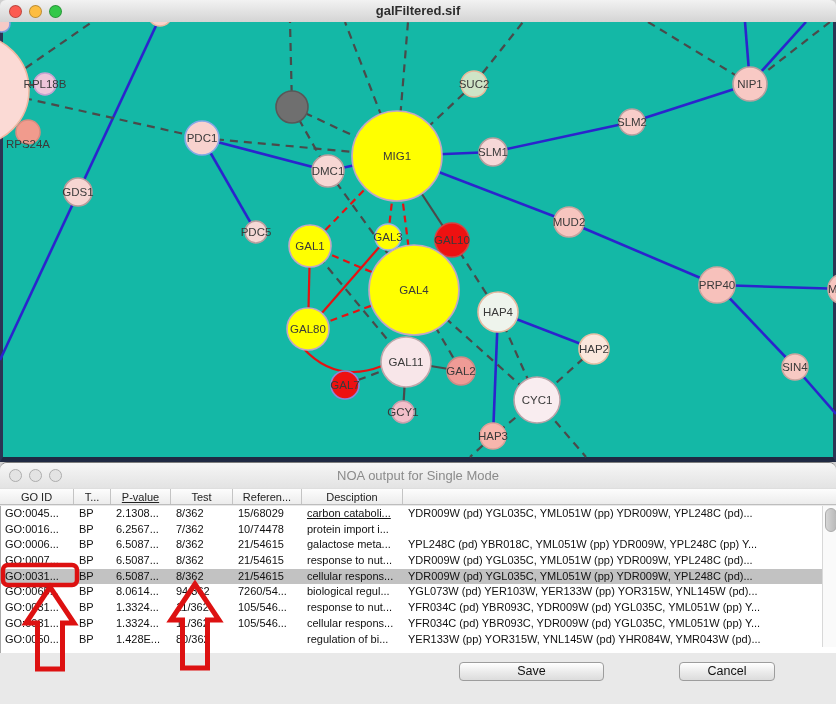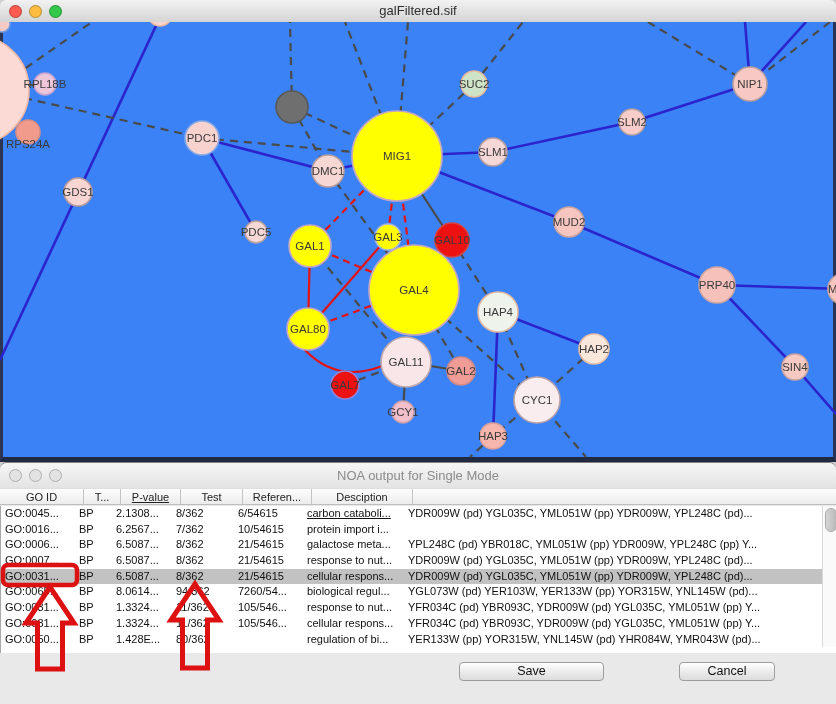--- a/index.html
+++ b/index.html
@@ -11,28 +11,28 @@
   
   .net-window{position:absolute;left:0;top:0;width:836px;height:462px;}
   .titlebar{
     position:absolute;left:0;top:0;right:0;height:22px;
     background:linear-gradient(#f2f2f2,#d4d4d4);
     border-bottom:1px solid #9a9a9a;
     border-radius:6px 6px 0 0;
   }
   .titlebar .title{
     position:absolute;left:0;right:0;top:3px;text-align:center;
-    font-size:13px;font-weight:normal;color:#2e2e2e;
+    font-size:13px;font-weight:bold;color:#2e2e2e;
   }
   .lights{position:absolute;left:9px;top:5px;display:flex;gap:7px;}
   .light{width:13px;height:13px;border-radius:50%;box-sizing:border-box;}
   .light.inactive{background:#e3e3e3;border:1.5px solid #adadad;}
   .net-canvas{
     position:absolute;left:0;top:22px;width:836px;height:440px;
-    background:#3b82f6;box-sizing:border-box;
+    background:#14b8a6;box-sizing:border-box;
     border-left:3px solid #2b3553;border-right:3px solid #2b3553;
     border-bottom:5px solid #1f2942;
   }
   .net-canvas svg{position:absolute;left:-3px;top:0;}
   .edge-blue{stroke:#2b24cd;stroke-width:2.6;fill:none;}
   .edge-gray{stroke:#4a4a4a;stroke-width:2.2;fill:none;}
   .edge-gdash{stroke:#4a4a4a;stroke-width:2.2;fill:none;stroke-dasharray:8 6;}
   .edge-red{stroke:#e51212;stroke-width:2.2;fill:none;}
   .edge-rdash{stroke:#e51212;stroke-width:2.2;fill:none;stroke-dasharray:7 5;}
   .node-label{font-family:"Liberation Sans",sans-serif;font-size:11.5px;fill:#3a3a3a;text-anchor:middle;}
@@ -223,43 +223,43 @@
 <div class="noa-window">
   <div class="noa-titlebar">
     <div class="lights">
       <span class="light inactive"></span>
       <span class="light inactive"></span>
       <span class="light inactive"></span>
     </div>
     <span class="title">NOA output for Single Mode</span>
   </div>
   <div class="tbl-header" id="tbl-header">
-      <div class="hcell" style="width: 84px;">GO ID</div>
+      <div class="hcell" style="width: 74px;">GO ID</div>
       <div class="hcell" style="width: 37px;">T...</div>
       <div class="hcell" style="width: 60px; text-decoration: underline;">P-value</div>
       <div class="hcell" style="width: 62px;">Test</div>
       <div class="hcell" style="width: 69px;">Referen...</div>
       <div class="hcell" style="width: 101px;">Desciption</div>
     </div>
   <div class="tbl-body" id="tbl-body">
       <div class="trow">
         <div class="tcell" style="width: 74px;">GO:0045...</div>
         <div class="tcell" style="width: 37px;">BP</div>
         <div class="tcell" style="width: 60px;">2.1308...</div>
         <div class="tcell" style="width: 62px;">8/362</div>
-        <div class="tcell" style="width: 69px;">6/54615</div>
+        <div class="tcell" style="width: 69px;">15/68029</div>
         <div class="tcell" style="width: 101px; text-decoration: underline;">carbon cataboli...</div>
         <div class="tcell" style="width: 419px;">YDR009W (pd) YGL035C, YML051W (pp) YDR009W, YPL248C (pd)...</div>
       </div>
       <div class="trow">
         <div class="tcell" style="width: 74px;">GO:0016...</div>
         <div class="tcell" style="width: 37px;">BP</div>
         <div class="tcell" style="width: 60px;">6.2567...</div>
         <div class="tcell" style="width: 62px;">7/362</div>
-        <div class="tcell" style="width: 69px;">10/54615</div>
+        <div class="tcell" style="width: 69px;">10/74478</div>
         <div class="tcell" style="width: 101px;">protein import i...</div>
       </div>
       <div class="trow">
         <div class="tcell" style="width: 74px;">GO:0006...</div>
         <div class="tcell" style="width: 37px;">BP</div>
         <div class="tcell" style="width: 60px;">6.5087...</div>
         <div class="tcell" style="width: 62px;">8/362</div>
         <div class="tcell" style="width: 69px;">21/54615</div>
         <div class="tcell" style="width: 101px;">galactose meta...</div>
         <div class="tcell" style="width: 419px;">YPL248C (pd) YBR018C, YML051W (pp) YDR009W, YPL248C (pp) Y...</div>

